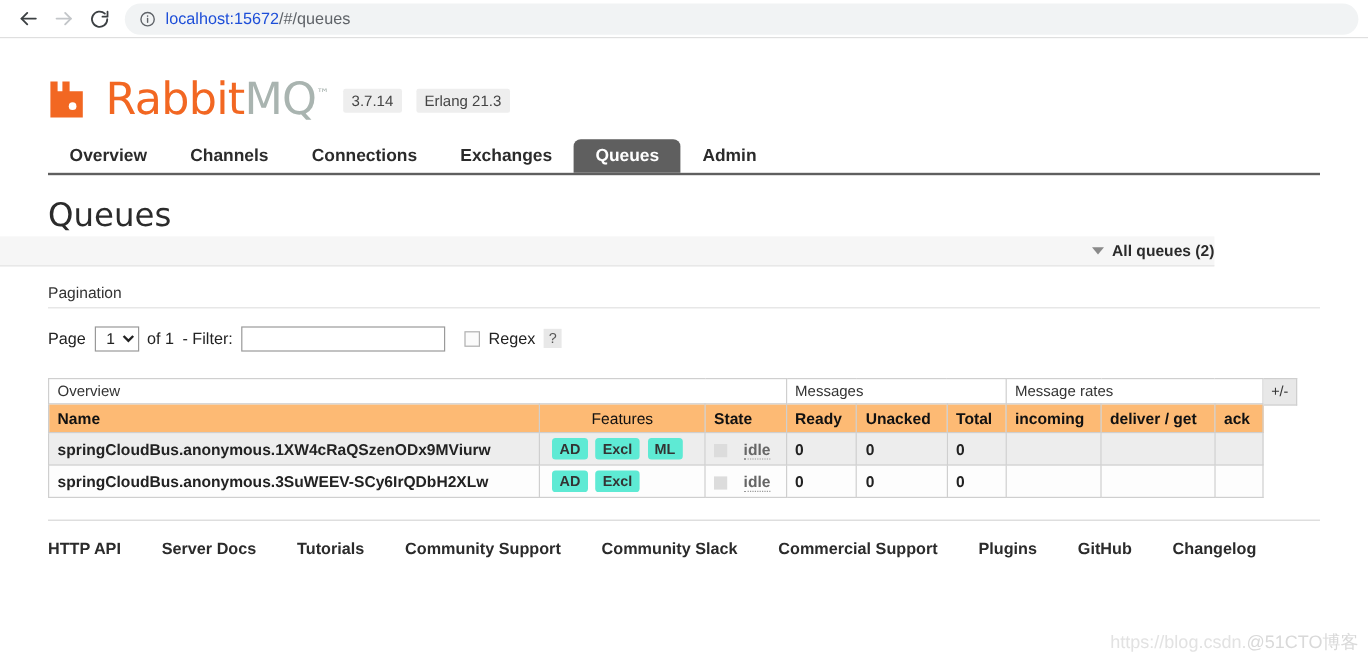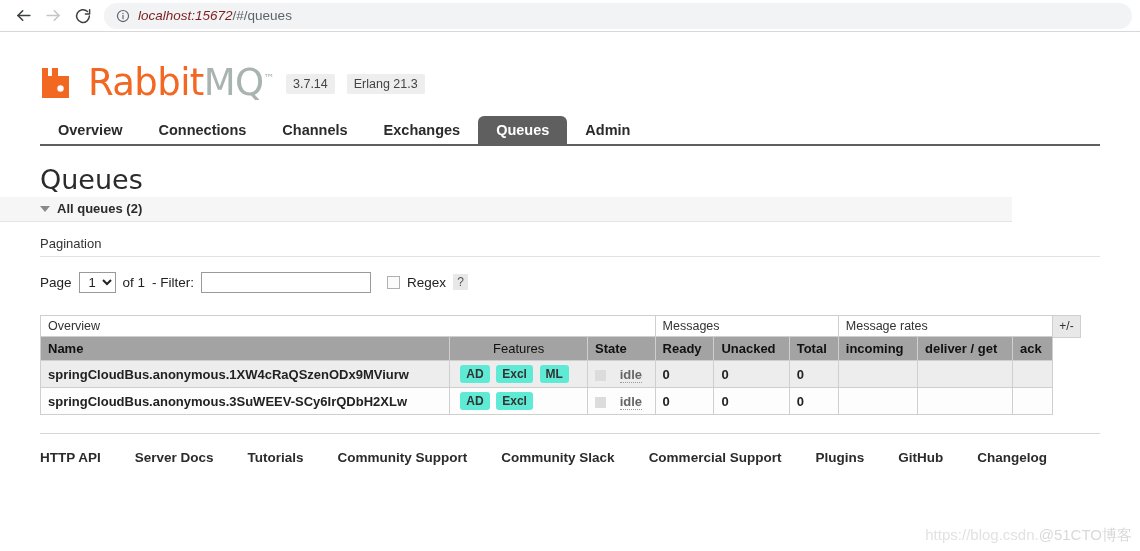--- a/index.html
+++ b/index.html
@@ -38,21 +38,21 @@
     padding: 0 12px;
     gap: 8px;
   }
   .info-icon { flex: 0 0 auto; display: flex; align-items: center; }
   .url-text {
     font-size: 13.5px;
     color: #202124;
     font-family: "Liberation Sans", sans-serif;
     white-space: nowrap;
   }
-  .url-text .host { color: #7f1d1d; font-style: italic; }
+  .url-text .host { color: #1d4ed8; }
   .url-text .rest { color: #5f6368; }
 
   
   .page {
     position: relative;
     height: 519px;
     padding: 0 40px;
     background: #fff;
   }
 
@@ -211,21 +211,21 @@
   }
   tr.group-row th {
     background: #ffffff;
     font-size: 12.5px;
     color: #333;
     font-weight: normal;
     padding: 3px 7px;
     border-bottom: 1px solid #cfcfcf;
   }
   tr.col-row th {
-    background: #a3a3a3;
+    background: #fdba74;
     font-weight: bold;
     font-size: 13px;
     color: #111;
     padding: 4px 7px;
   }
   tr.col-row th.light { font-weight: normal; text-align: center; }
   tbody tr.alt td { background: #ededed; }
   tbody tr td { background: #fdfdfd; }
   td.name {
     font-weight: bold;
@@ -357,30 +357,30 @@
       <div class="logo-text">
         <span class="logo-rabbit">Rabbit</span><span class="logo-mq">MQ</span><span class="logo-tm">™</span>
       </div>
     </div>
     <span class="ver-badge">3.7.14</span>
     <span class="ver-badge">Erlang 21.3</span>
   </div>
 
   <div class="tabs">
     <div class="tab">Overview</div>
+    <div class="tab">Channels</div>
     <div class="tab">Connections</div>
-    <div class="tab">Channels</div>
     <div class="tab">Exchanges</div>
     <div class="tab active">Queues</div>
     <div class="tab">Admin</div>
   </div>
 
   <h1 class="page-title">Queues</h1>
 
-  <div class="section-head" style="margin-left:-40px; padding-left:40px; width:1012px;">
+  <div class="section-head" style="margin-left:-40px; padding-left:40px; width:1012px;justify-content:flex-end;">
     <span class="tri-down" style="margin-left:0;"></span>
     <span>All queues (2)</span>
   </div>
 
   <div class="pagination-label">Pagination</div>
 
   <div class="pagination-row">
     <span>Page</span>
     <select class="page-select">
       <option>1</option>

